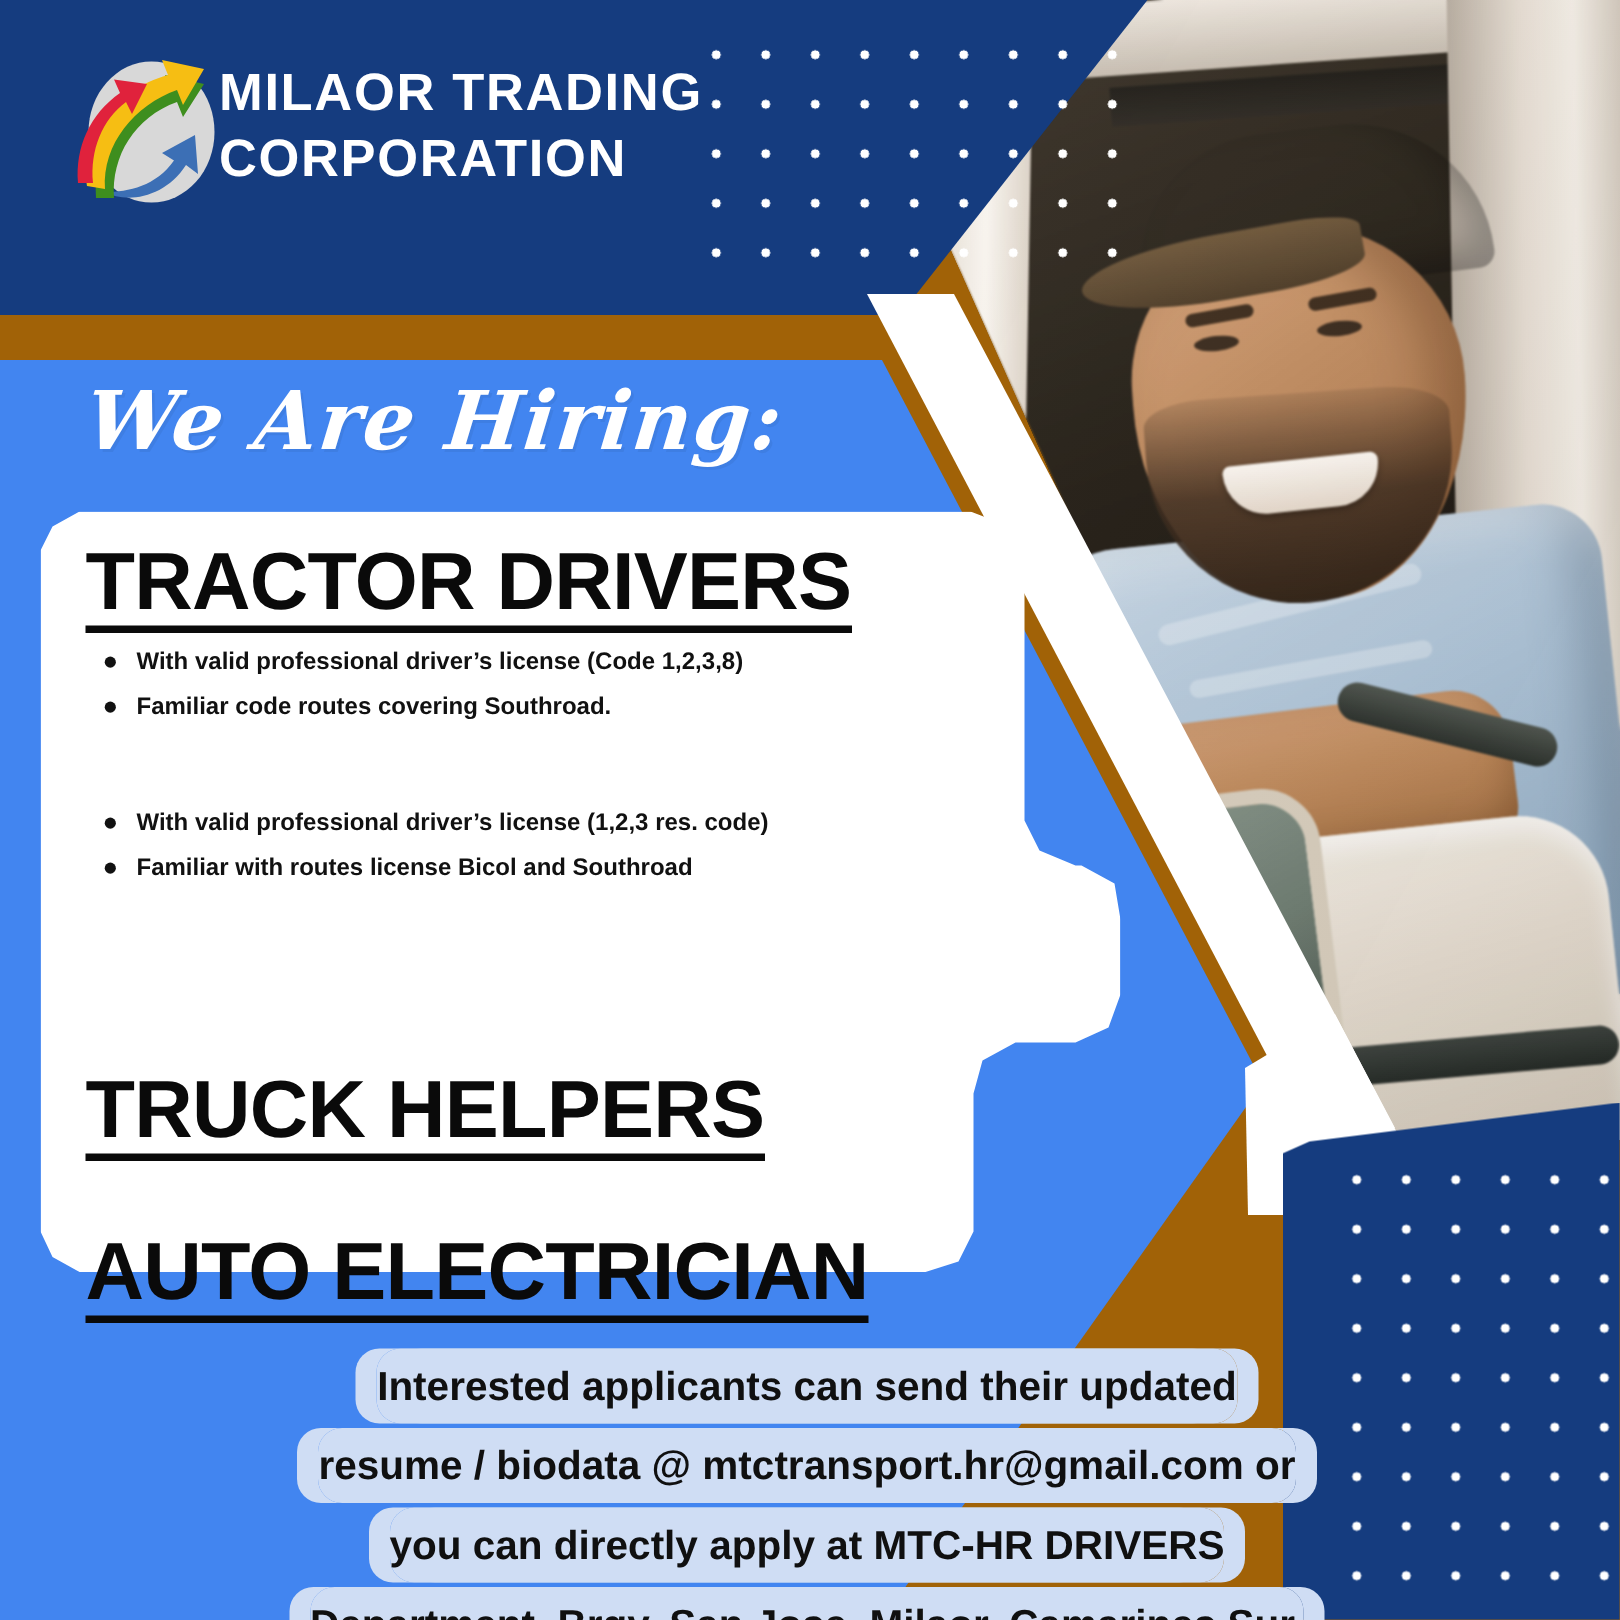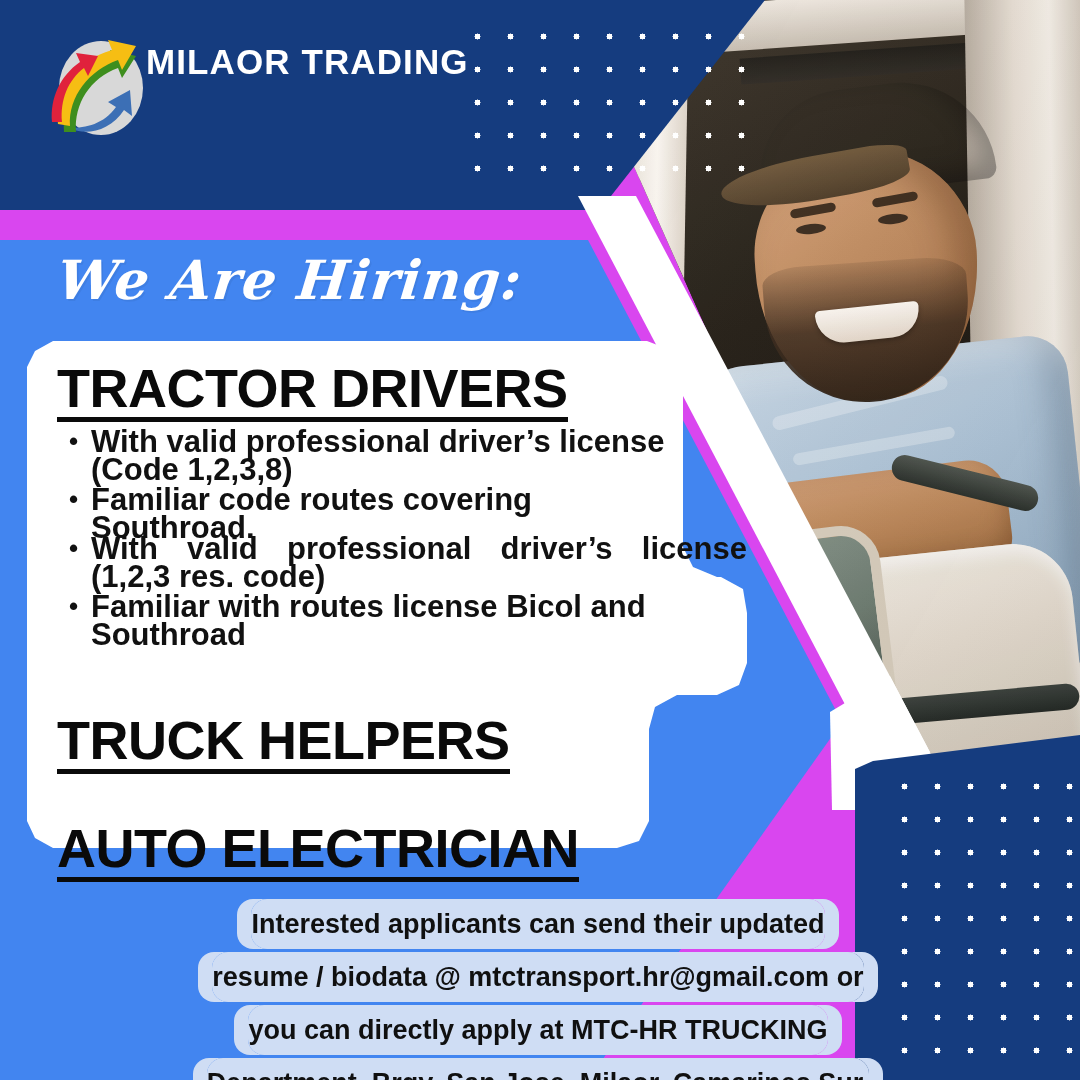--- a/index.html
+++ b/index.html
@@ -6,21 +6,21 @@
   html,body{margin:0;padding:0;background:#ffffff;}
   body{
     font-family:"Liberation Sans", sans-serif;
     -webkit-font-smoothing:antialiased;
   }
   #poster{
     position:relative;
     width:1080px;
     height:1080px;
     overflow:hidden;
-    background:#d946ef;
+    background:#a16207;
   }
 
   
   .photo-wrap{
     position:absolute;
     left:560px; top:0; width:520px; height:760px;
     overflow:hidden;
     clip-path: polygon(100% 0, 100% 100%, 338px 100%, 0 0);
   }
   
@@ -254,21 +254,21 @@
   }
   ul.reqs{
     margin:6px 0 0 0;
     padding:0 0 0 34px;
     list-style:none;
   }
   ul.reqs li{
     position:relative;
     font-family:"Liberation Sans", sans-serif;
     font-weight:bold;
-    font-size:31px;
+    font-size:16px;
     line-height:28px;
     color:#111111;
     margin:0 0 2px 0;
   }
   ul.reqs li:before{
     content:"\2022";
     position:absolute;
     left:-22px; top:-1px;
     font-size:26px;
     line-height:28px;
@@ -361,20 +361,21 @@
       <path d="M20 100 C18 70 36 38 70 28 L66 18 L92 24 L78 46 L74 36 C46 46 30 72 32 100 Z" fill="#3E8E1E"></path>
 
       <path d="M12 86 C8 54 30 22 66 12 L62 2 L90 8 L76 32 L72 22 C44 32 22 58 24 88 Z" fill="#F6BE13" transform="translate(2,6)"></path>
 
       <path d="M8 86 C6 62 16 40 36 26 L32 17 L54 20 L44 40 L40 32 C24 44 16 64 18 86 Z" fill="#E0223C" transform="translate(0,4)"></path>
     </svg>
   </div>
 
   <div class="brand">
     <div>MILAOR TRADING</div>
+    <div>CORPORATION</div>
   </div>
 
   <div class="blue-arrow"></div>
   <div class="white-diag"></div>
   <div class="white-diag2"></div>
 
   <div class="hiring">We Are Hiring:</div>
 
   <div class="card"></div>
   <div class="card-inner">
@@ -402,17 +403,17 @@
       <div class="job-title">AUTO ELECTRICIAN</div>
     </div>
   </div>
 
   <div class="bottom-navy"></div>
   <div class="bot-dots"></div>
 
   <div class="footer">
     <div><span class="fline">Interested applicants can send their updated</span></div>
     <div><span class="fline">resume / biodata @ mtctransport.hr@gmail.com or</span></div>
-    <div><span class="fline">you can directly apply at MTC-HR TRUCKING</span></div>
+    <div><span class="fline">you can directly apply at MTC-HR DRIVERS</span></div>
     <div><span class="fline">Department, Brgy. San Jose, Milaor, Camarines Sur.</span></div>
   </div>
 
 </div>
 
 </body></html>

